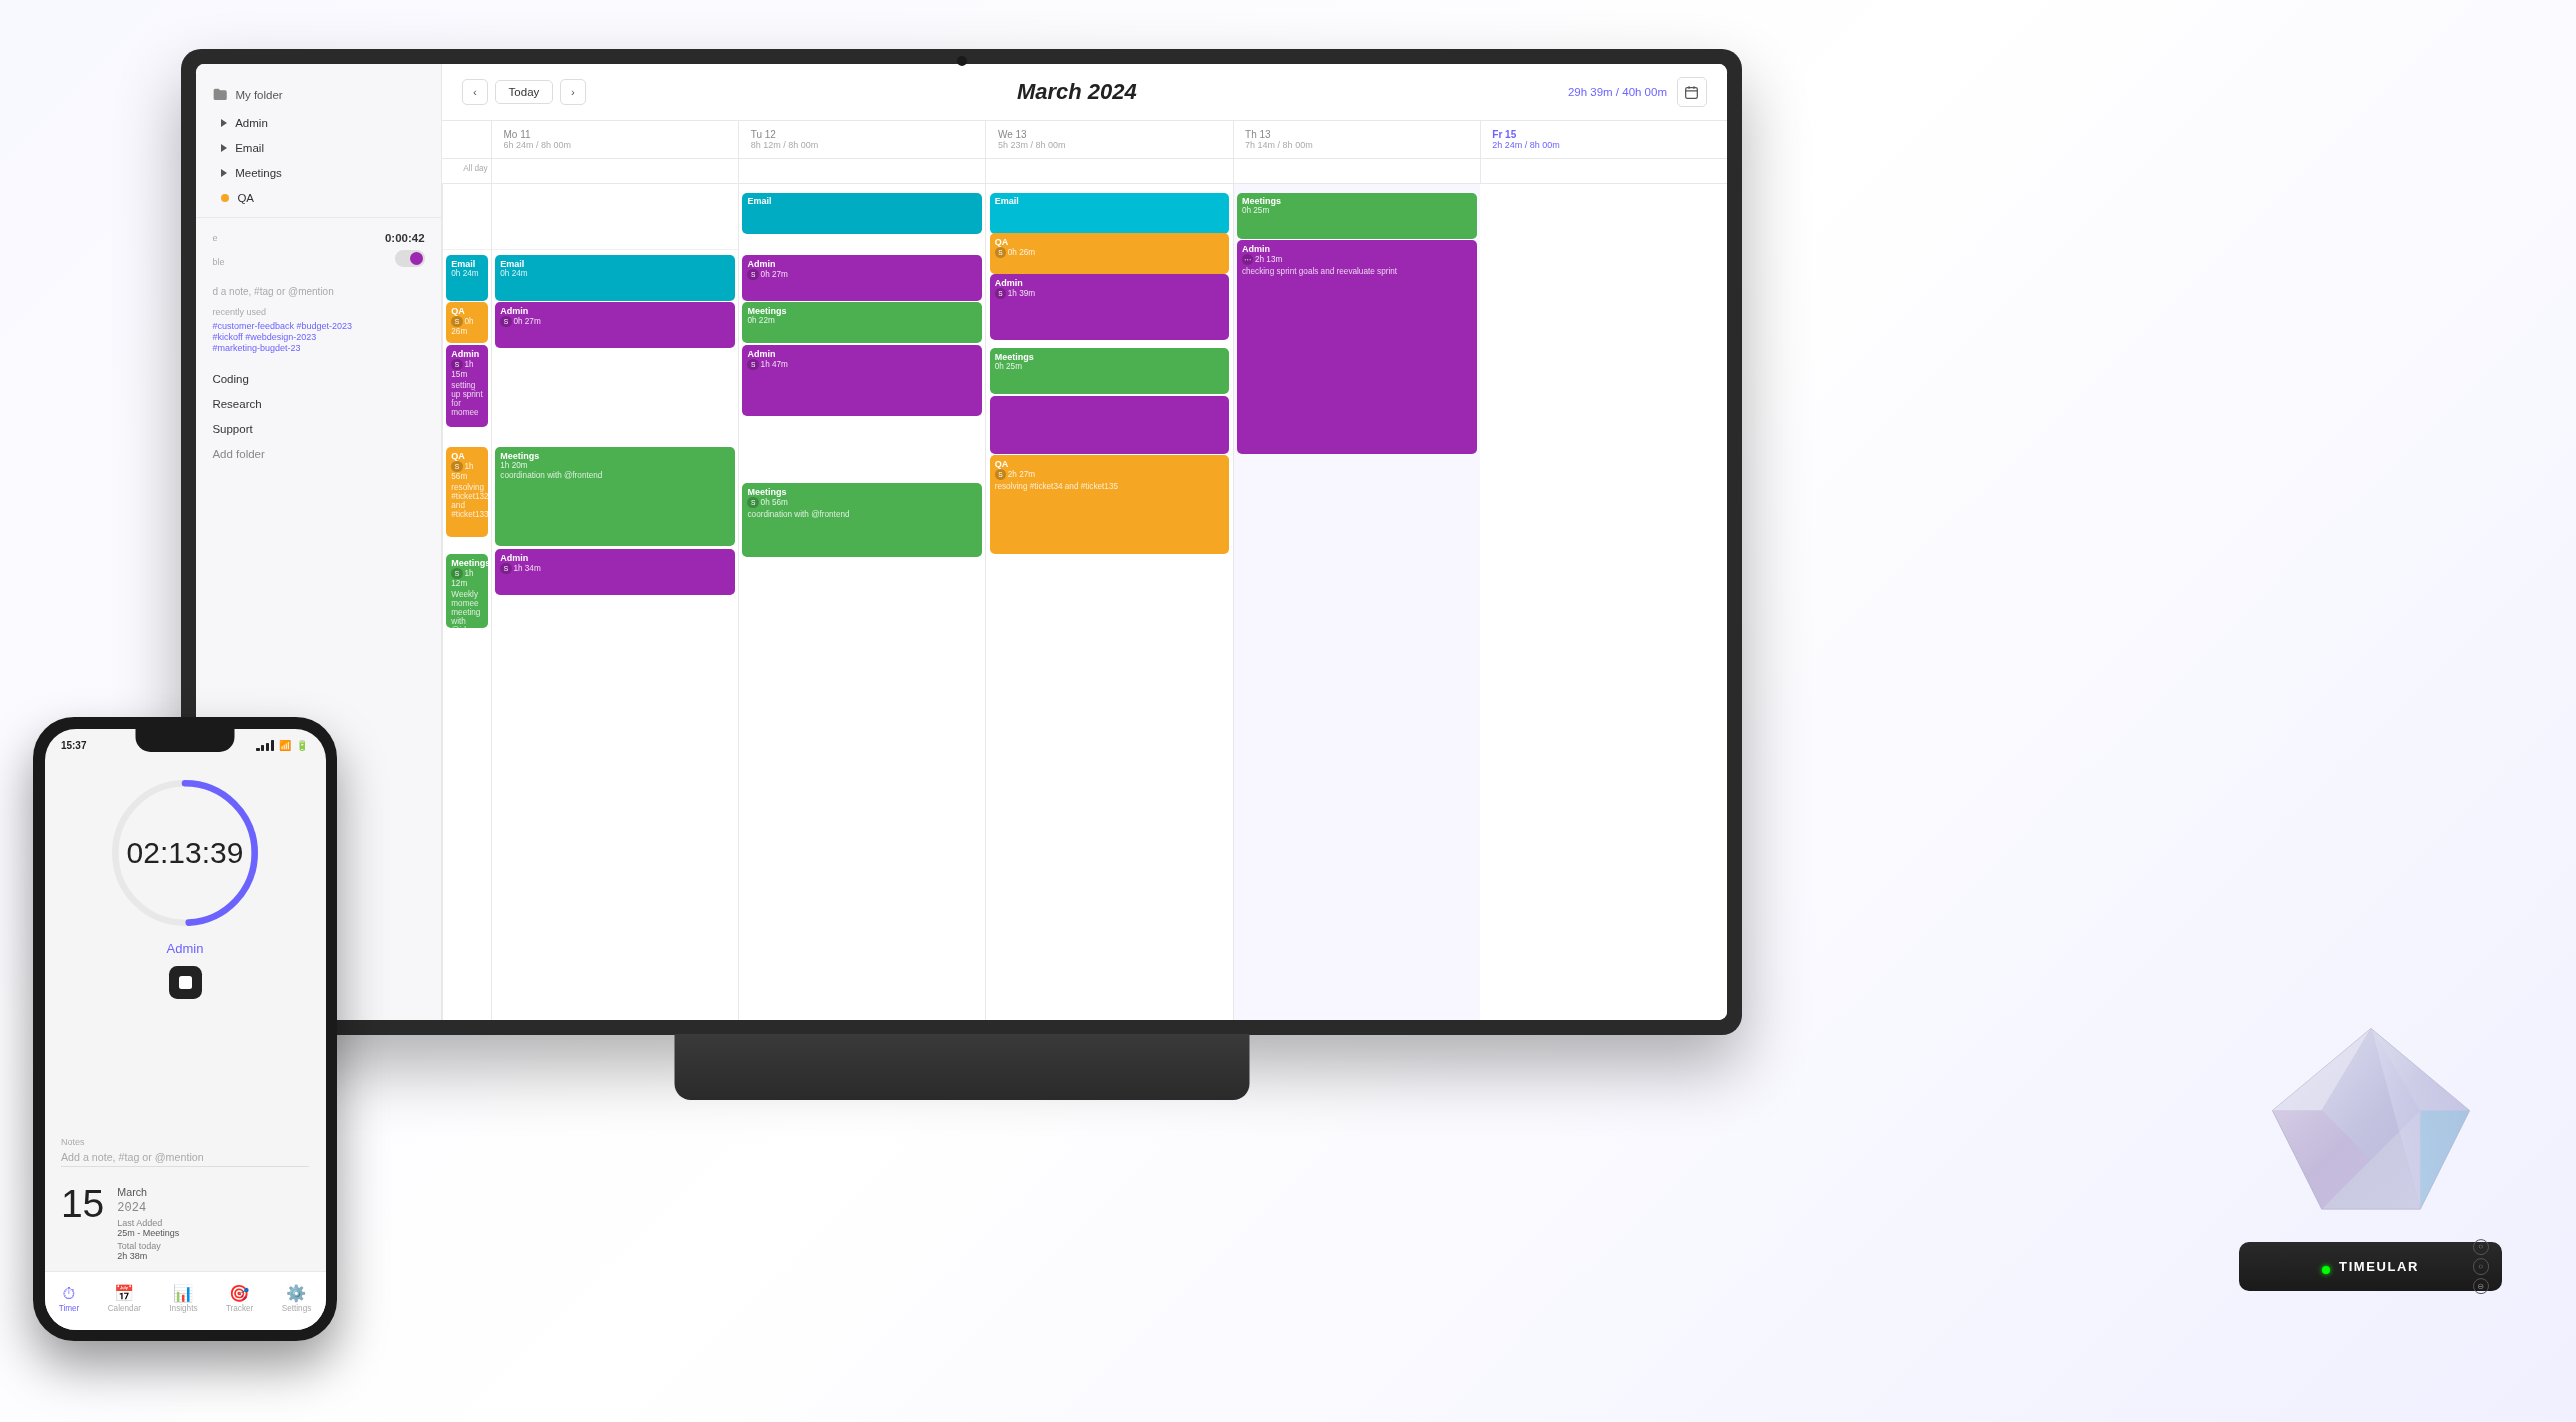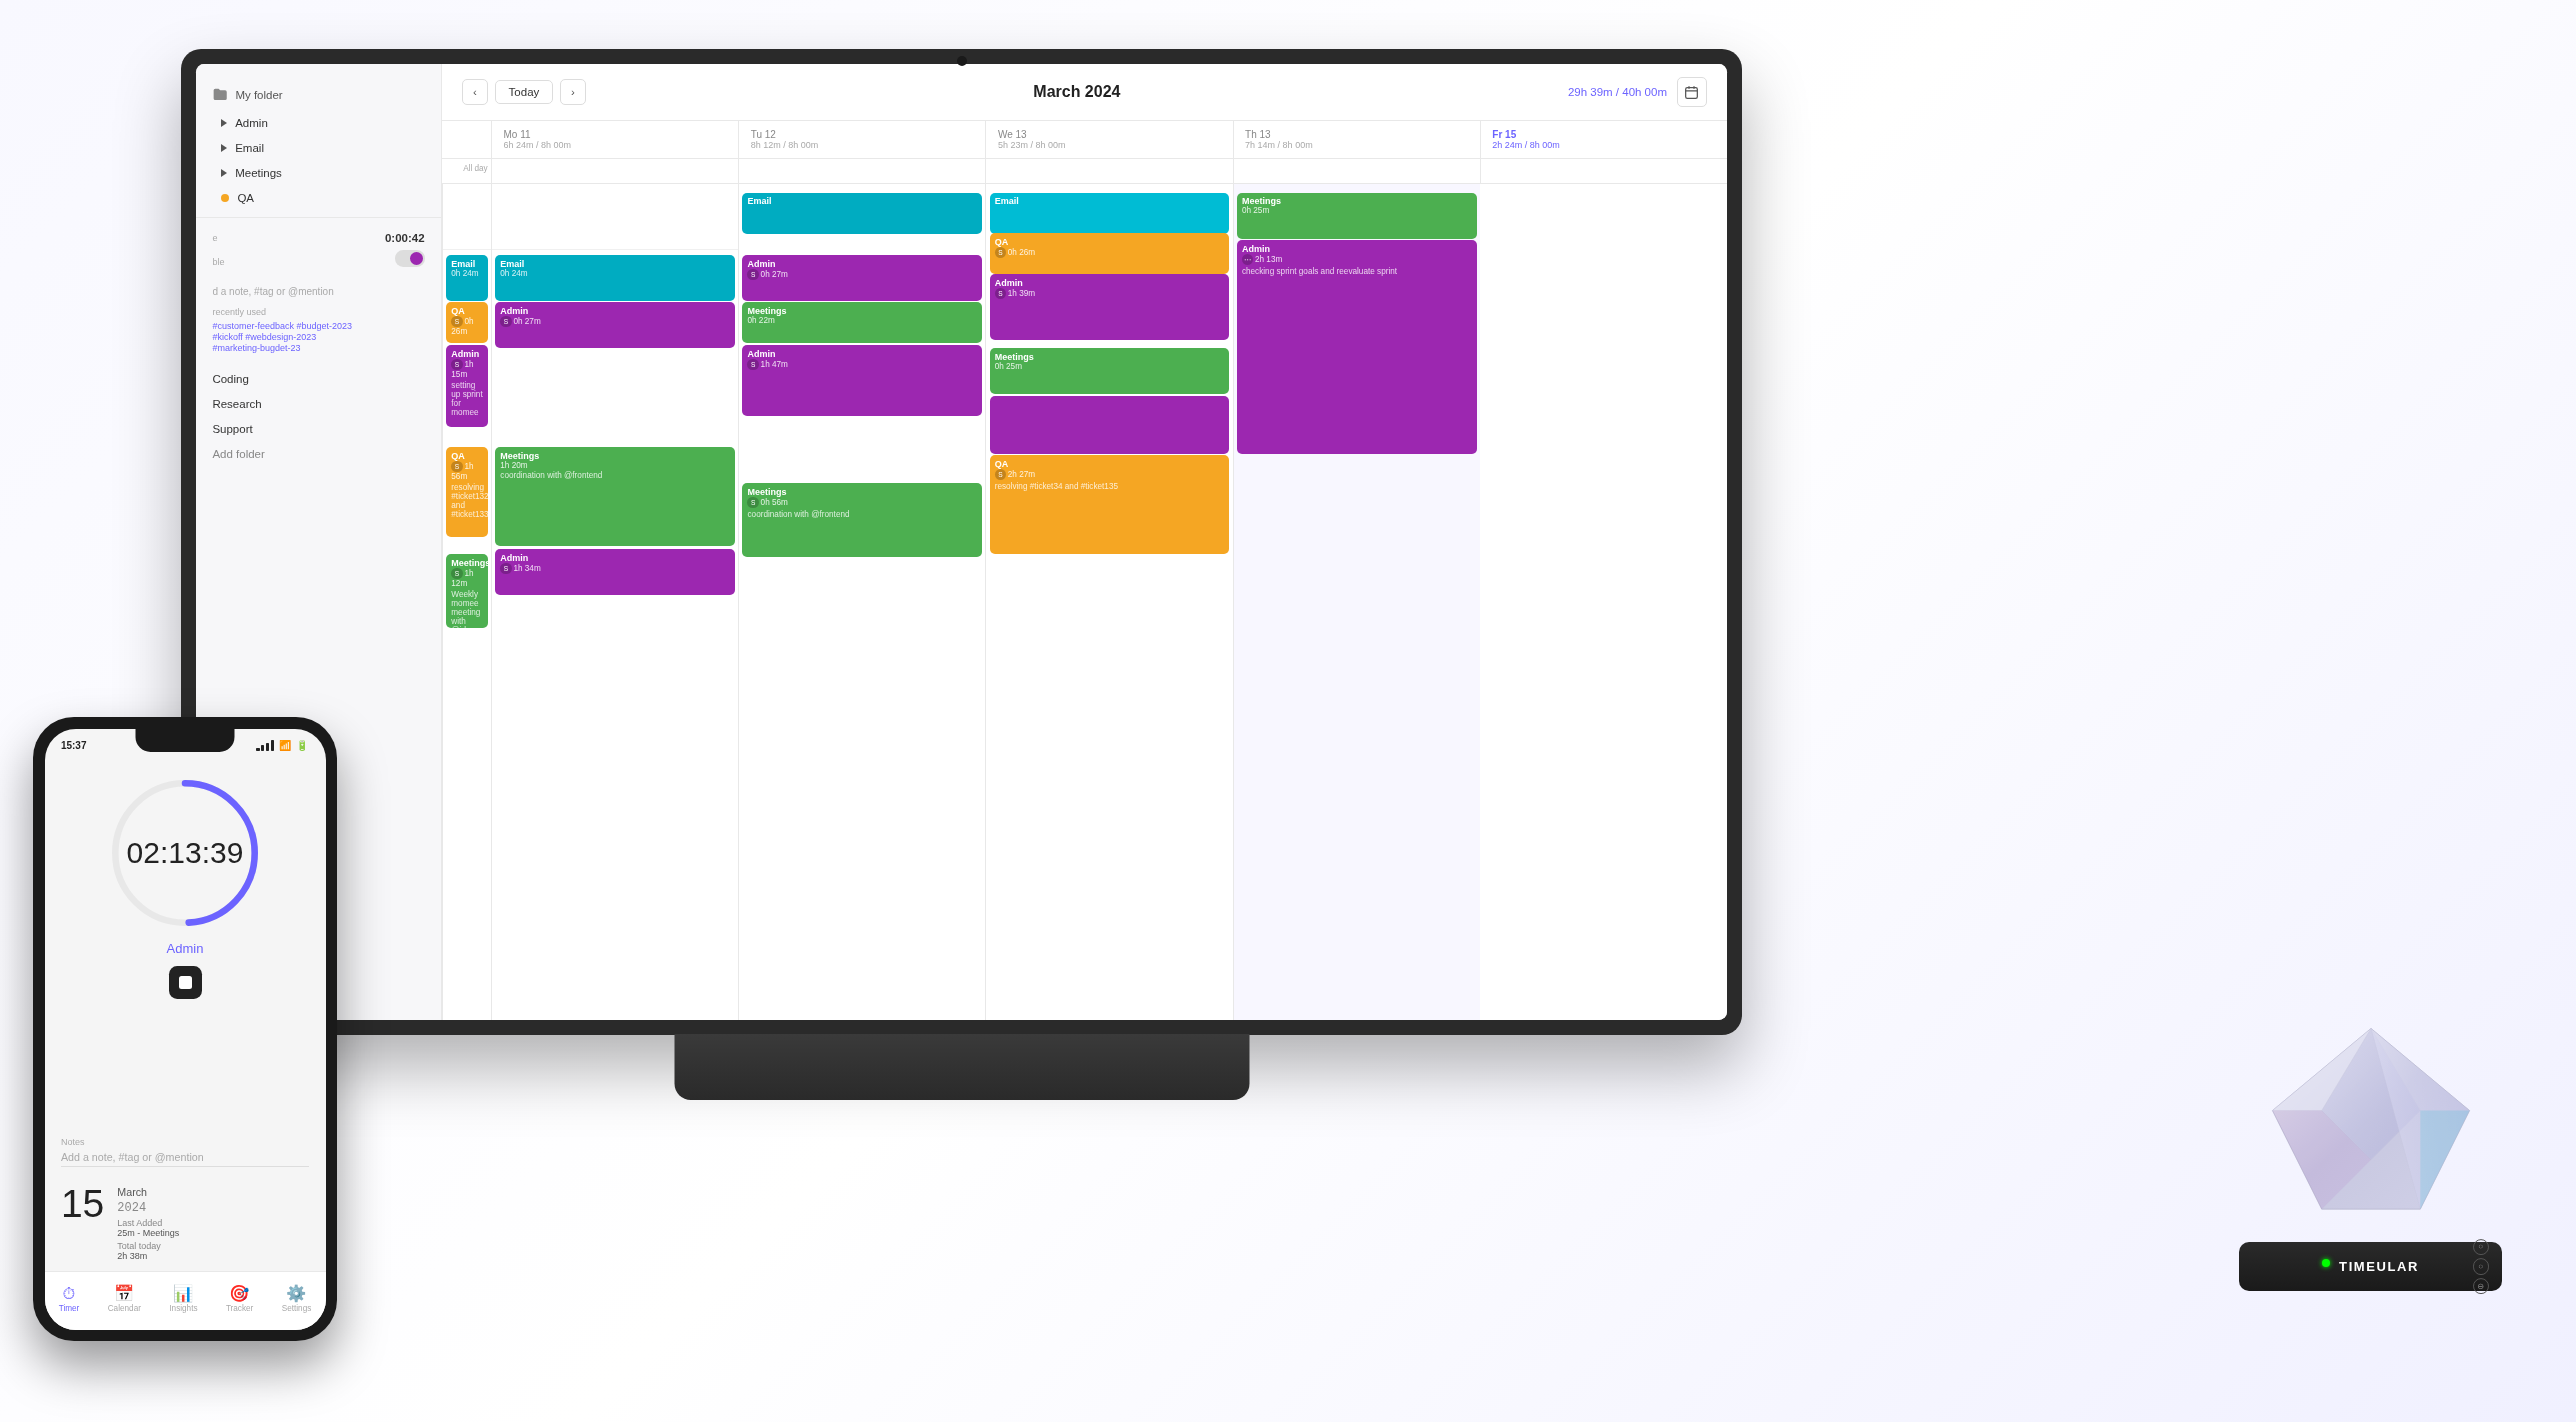--- a/index.html
+++ b/index.html
@@ -224,23 +224,24 @@
       padding: 5px 13px;
       border: 0.8px solid #ddd;
       background: #fff;
       border-radius: 5px;
       cursor: pointer;
       font-size: 11.5px;
       color: #333;
     }
 
     .month-title {
-      font-size: 16px;
+      font-size: 22px;
       font-weight: 600;
       color: #222;
+      font-style: italic;
     }
 
     .time-summary {
       font-size: 11.5px;
       color: #6c63ff;
       font-weight: 500;
     }
 
     .calendar-icon-btn {
       width: 30px;
@@ -599,21 +600,21 @@
       border-radius: 10px;
       margin: 0 auto;
       position: relative;
       display: flex;
       align-items: center;
       justify-content: center;
     }
 
     .device-logo {
       display: flex;
-      align-items: flex-start;
+      align-items: flex-end;
       gap: 9px;
     }
 
     .device-led {
       width: 8.2px;
       height: 8.2px;
       background: #00ff00;
       border-radius: 50%;
       box-shadow: 0 0 5px #00ff00;
     }

